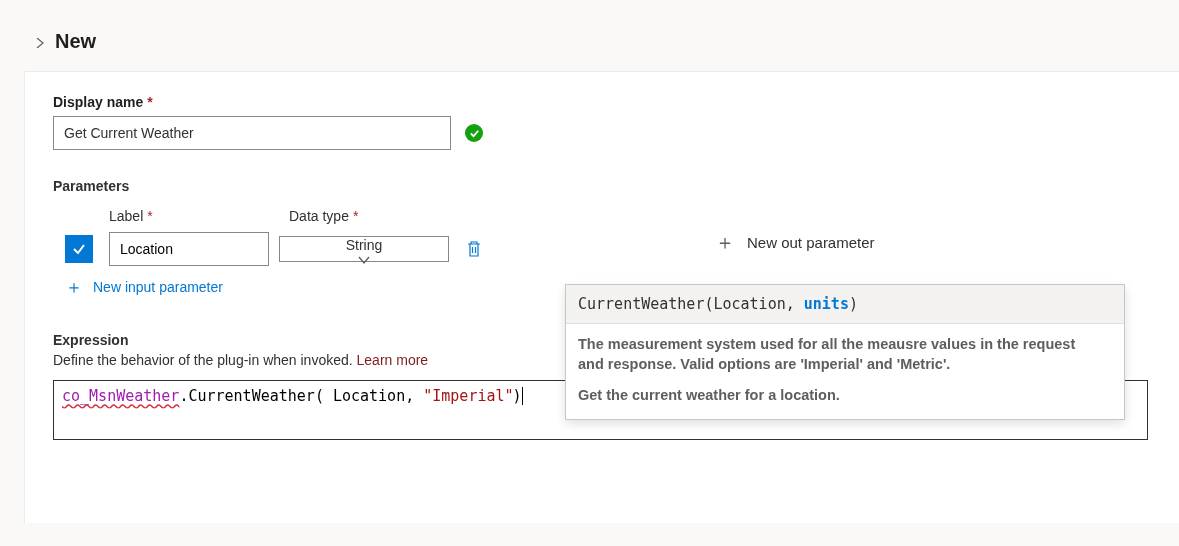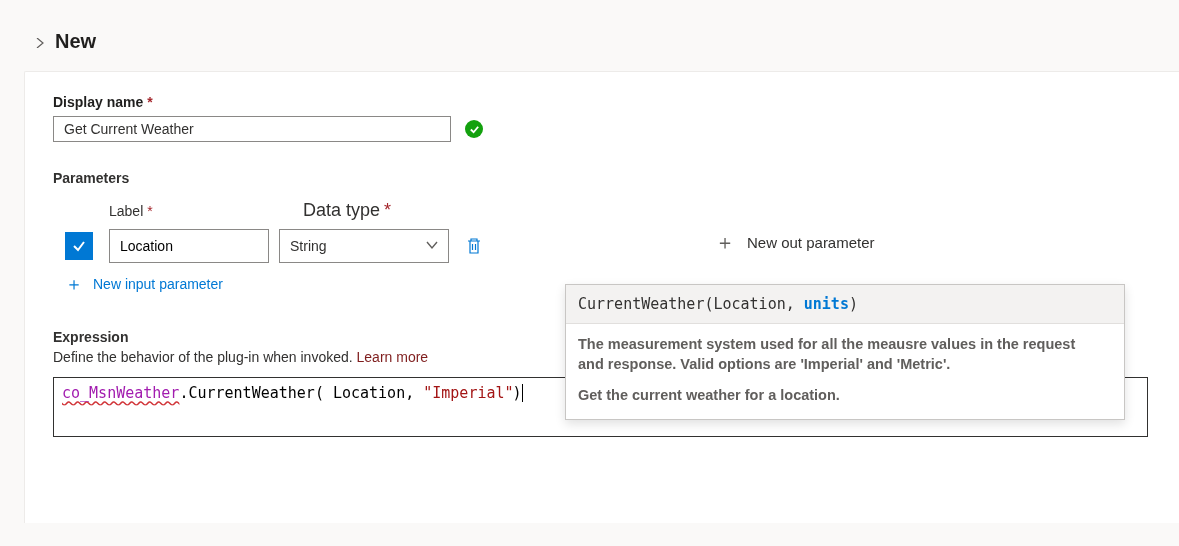--- a/index.html
+++ b/index.html
@@ -43,21 +43,21 @@
   }
   .req { color: #a4262c; margin-left: 4px; }
   .display-row {
     display: flex;
     align-items: center;
     gap: 14px;
     margin-bottom: 28px;
   }
   .text-input {
     width: 398px;
-    height: 26px;
+    height: 34px;
     border: 1px solid #8a8886;
     padding: 0 10px;
     font-size: 14px;
     color: #323130;
     background: #fff;
   }
   .success-badge {
     width: 18px; height: 18px;
     border-radius: 50%;
     background: #13a10e;
@@ -75,21 +75,21 @@
     gap: 24px;
   }
   .param-col-left { flex: 0 0 auto; }
   .param-headers {
     display: flex;
     align-items: center;
     margin-bottom: 8px;
   }
   .hdr-check { width: 56px; }
   .hdr-label { width: 170px; font-weight: 400; font-size: 14px; }
-  .hdr-type  { width: 170px; font-weight: 400; font-size: 18px; margin-left: 24px; }
+  .hdr-type  { width: 170px; font-weight: 400; font-size: 14px; margin-left: 10px; }
   .param-row {
     display: flex;
     align-items: center;
     margin-bottom: 12px;
   }
   .checkbox {
     width: 28px; height: 28px;
     background: #0078d4;
     display: flex; align-items: center; justify-content: center;
     margin-left: 12px;
@@ -97,27 +97,27 @@
   }
   .checkbox svg { width: 16px; height: 16px; }
   .param-input {
     width: 160px; height: 34px;
     border: 1px solid #8a8886;
     padding: 0 10px;
     font-size: 14px;
     background: #fff;
   }
   .param-select {
-    width: 170px; height: 34px;
+    width: 170px; height: 26px;
     border: 1px solid #8a8886;
     margin-left: 10px;
     padding: 0 10px;
     font-size: 14px;
     background: #fff;
-    display: flex; align-items: center; justify-content: space-between;
+    display: flex; align-items: center; justify-content: space-between; flex-direction: column;
   }
   .param-select .chev { color: #605e5c; }
   .delete-btn {
     width: 22px; height: 22px;
     margin-left: 14px;
     display: flex; align-items: center; justify-content: center;
     color: #0078d4;
     cursor: pointer;
   }
   .link-btn {

